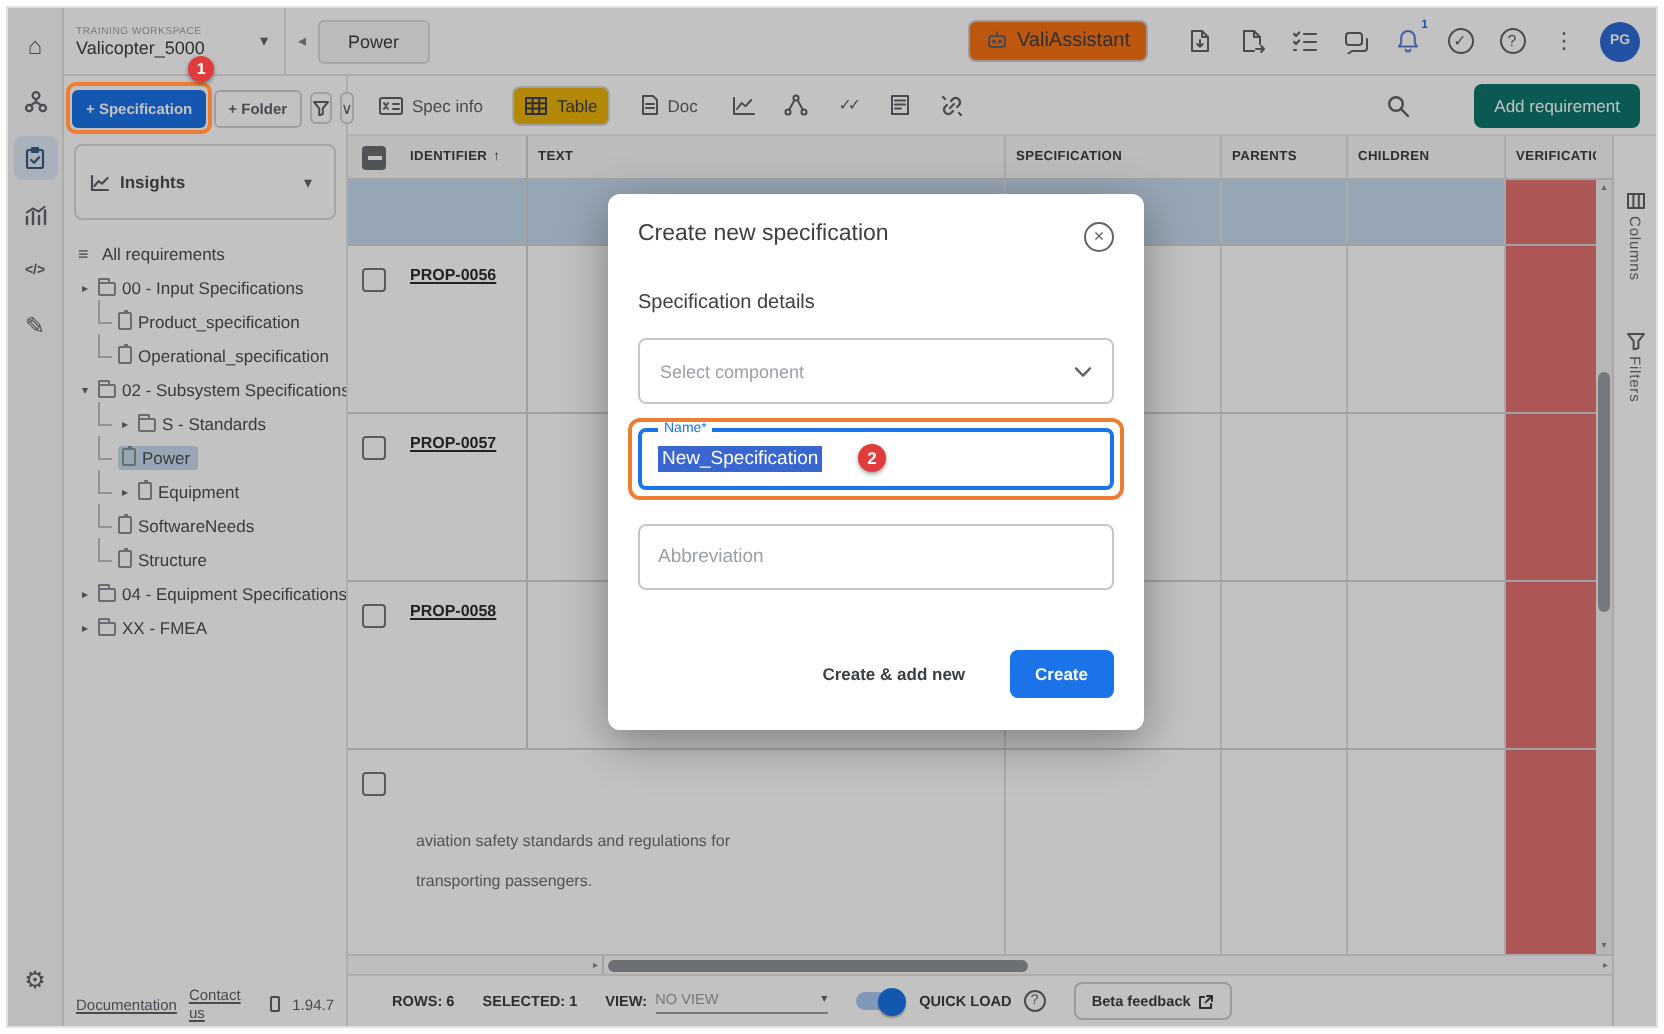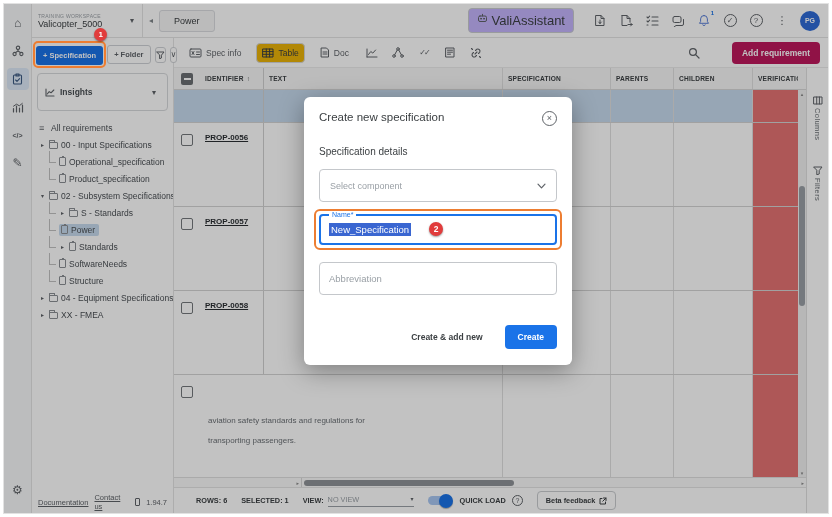--- a/index.html
+++ b/index.html
@@ -17,21 +17,21 @@
   
   #topbar{height:34px;border-bottom:1px solid #e4e4e4;display:flex;align-items:center;padding:0 8px 0 6px;flex:0 0 auto;}
   #ws{display:flex;flex-direction:column;justify-content:center;width:88px;}
   #ws .wslabel{font-size:5px;color:#9aa0a6;letter-spacing:.3px;}
   #ws .wsname{font-size:9px;color:#3c4043;}
   .chev{font-size:8px;color:#5f6368;margin:0 4px;}
   .vdiv{width:1px;height:34px;background:#e4e4e4;margin:0 6px 0 4px;}
   .collapse{font-size:8px;color:#80868b;margin-right:6px;}
   #powertab{font-size:9px;color:#3c4043;background:#f6f6f6;border:1px solid #dadce0;border-radius:3px;padding:5px 14px;}
   #tbspacer{flex:1;}
-  #valiassist{display:flex;align-items:flex-start;gap:4px;border:1px solid #c9cccf;border-radius:4px;padding:4px 8px;font-size:13px;color:#3c4043;background:#c4b5fd;margin-right:10px;}
+  #valiassist{display:flex;align-items:flex-start;gap:4px;border:1px solid #c9cccf;border-radius:4px;padding:4px 8px;font-size:10px;color:#3c4043;background:#f97316;margin-right:10px;}
   .topicon{width:20px;height:20px;display:flex;align-items:center;justify-content:center;color:#5f6368;position:relative;margin-left:6px;font-size:11px;}
   .bellbadge{position:absolute;top:-1px;right:0;font-size:6px;color:#1a73e8;font-weight:bold;}
   .circ{width:13px;height:13px;border:1px solid #5f6368;border-radius:50%;display:flex;align-items:center;justify-content:center;font-size:8px;color:#5f6368;}
   #avatar{width:20px;height:20px;border-radius:50%;background:#2e6bd6;color:#fff;font-size:7px;font-weight:bold;display:flex;align-items:center;justify-content:center;margin-left:8px;}
   
   #bodyrow{flex:1;display:flex;min-height:0;}
   
   #sidebar{width:142px;border-right:1px solid #e4e4e4;display:flex;flex-direction:column;padding-top:6px;min-height:0;}
   #sbbtns{display:flex;align-items:center;gap:4px;padding:0 4px;margin-bottom:8px;}
   .rel{position:relative;}
@@ -61,21 +61,21 @@
   #sbfoot a{color:#5f6368;text-decoration:underline;}
   #sbfoot .vspacer{flex:1;}
   .vericon{width:6px;height:8px;border:1px solid #5f6368;border-radius:1px;}
   
   #main{flex:1;display:flex;flex-direction:column;min-width:0;min-height:0;}
   #toolbar{height:30px;border-bottom:1px solid #ebebeb;display:flex;align-items:center;padding:0 8px 0 10px;gap:10px;flex:0 0 auto;}
   .tbitem{display:flex;align-items:center;gap:4px;font-size:8.5px;color:#5f6368;padding:4px 5px;border-radius:4px;white-space:nowrap;}
   .tbitem.sel{border:1px solid #d5d7da;background:#eab308;color:#3c4043;}
   .tbico{width:16px;height:16px;display:flex;align-items:center;justify-content:center;color:#5f6368;font-size:9px;}
   #toolspacer{flex:1;}
-  #addreq{background:#be185d;color:#fff;font-size:8.5px;font-weight:bold;border:none;border-radius:4px;padding:6px 10px;white-space:nowrap;margin-left:20px;}
+  #addreq{background:#0f766e;color:#fff;font-size:8.5px;font-weight:normal;border:none;border-radius:4px;padding:6px 10px;white-space:nowrap;margin-left:20px;}
   
   #contentrow{flex:1;display:flex;min-height:0;}
   #tablewrap{flex:1;display:flex;flex-direction:column;min-width:0;}
   
   #grid{flex:1;display:flex;flex-direction:column;overflow:hidden;background:#fff;}
   .hrow{height:22px;display:flex;align-items:center;background:#f7f7f7;border-bottom:1px solid #d8d8d8;font-size:6.6px;font-weight:bold;color:#3c4043;letter-spacing:.2px;flex:0 0 auto;}
   .hc{padding:0 5px;overflow:hidden;white-space:nowrap;display:flex;align-items:center;gap:3px;}
   .cb-col{width:26px;flex:0 0 auto;display:flex;justify-content:center;}
   .id-col{width:64px;flex:0 0 auto;border-right:1px solid #d0d0d0;align-self:stretch;display:flex;align-items:flex-start;padding-top:0;}
   .hrow .id-col{align-items:center;}
@@ -281,26 +281,26 @@
             <span>All requirements</span>
           </div>
           <div class="titem">
               <span class="arrow">▸</span>
               <span class="fold"></span>
               <span>00 - Input Specifications</span>
             </div>
           <div class="titem lv1">
               <span class="conn"></span>
               <span class="docic"></span>
-              <span>Operational_specification</span>
+              <span>Product_specification</span>
             </div>
           <div class="titem lv1">
               <span class="conn"></span>
               <span class="docic"></span>
-              <span>Product_specification</span>
+              <span>Operational_specification</span>
             </div>
           <div class="titem">
               <span class="arrow">▾</span>
               <span class="fold"></span>
               <span>02 - Subsystem Specifications</span>
             </div>
           <div class="titem lv1">
               <span class="conn"></span>
               <span class="arrow">▸</span>
               <span class="fold"></span>
@@ -310,21 +310,21 @@
               <span class="conn"></span>
               <span class="tsel">
                 <span class="docic"></span>
                 <span>Power</span>
               </span>
             </div>
           <div class="titem lv1">
               <span class="conn"></span>
               <span class="arrow">▸</span>
               <span class="docic"></span>
-              <span>Standards</span>
+              <span>Equipment</span>
             </div>
           <div class="titem lv1">
               <span class="conn"></span>
               <span class="docic"></span>
               <span>SoftwareNeeds</span>
             </div>
           <div class="titem lv1">
               <span class="conn"></span>
               <span class="docic"></span>
               <span>Structure</span>

